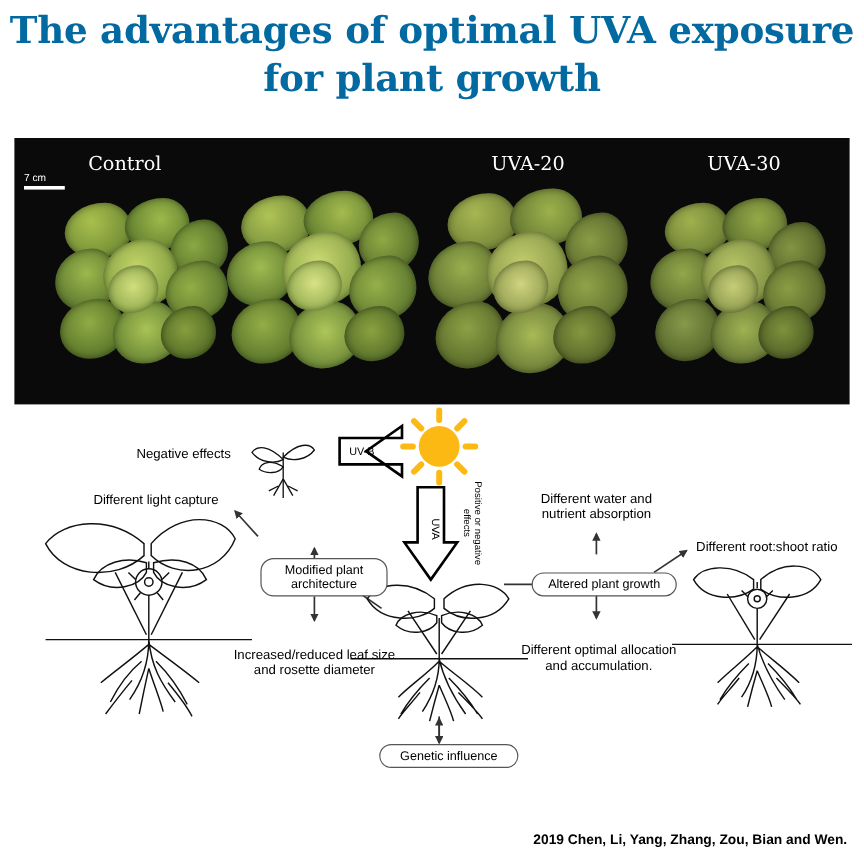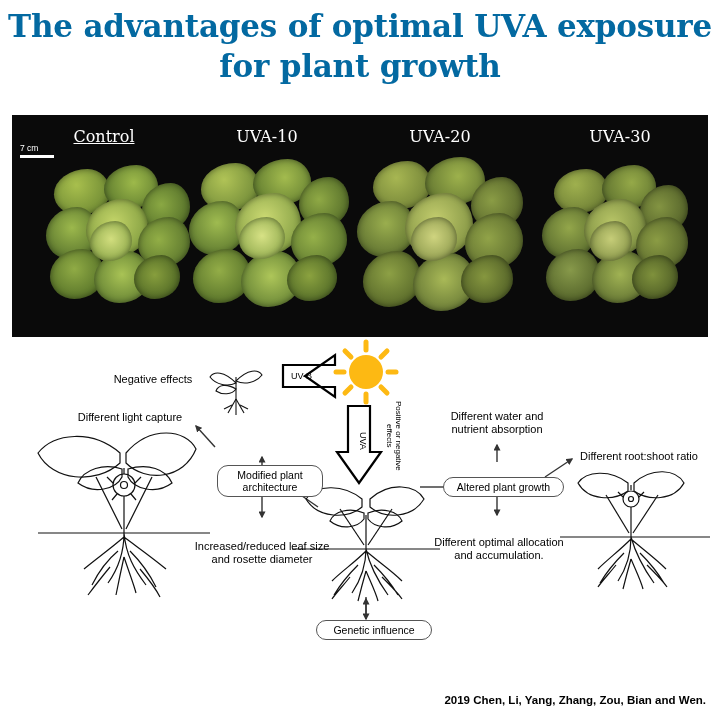--- a/index.html
+++ b/index.html
@@ -139,22 +139,21 @@
 
 <div class="title">The advantages of optimal UVA exposure for plant growth</div>
 
 <div class="photo-panel">
 
   <div class="scale-bar">
     <div class="txt">7 cm</div>
     <div class="bar"></div>
   </div>
 
-  <div class="photo-label" style="left:12px;text-decoration:underline;">Control</div>
-  <div class="photo-label" style="left:175px;">UVA-10</div>
+  <div class="photo-label" style="left:12px;">Control</div>
   <div class="photo-label" style="left:348px;">UVA-20</div>
   <div class="photo-label" style="left:528px;">UVA-30</div>
 
   <div class="rosette" style="left:30px; top:48px; width:150px; height:150px;">
     <div class="leaf" style="left:12px;  top:6px;  width:56px; height:46px; background:radial-gradient(circle at 40% 35%, #a8bf4d, #5e7a2c);"></div>
     <div class="leaf" style="left:62px;  top:2px;  width:54px; height:44px; background:radial-gradient(circle at 55% 40%, #9db94a, #4e6b27);"></div>
     <div class="leaf" style="left:100px; top:20px; width:48px; height:48px; background:radial-gradient(circle at 40% 45%, #8aa843, #455f22);"></div>
     <div class="leaf" style="left:4px;   top:44px; width:52px; height:52px; background:radial-gradient(circle at 50% 40%, #9cb84c, #4a6526);"></div>
     <div class="leaf" style="left:44px;  top:36px; width:62px; height:58px; background:radial-gradient(circle at 45% 40%, #c3d468, #6b8a32);"></div>
     <div class="leaf" style="left:96px;  top:54px; width:52px; height:50px; background:radial-gradient(circle at 40% 45%, #92ae46, #4b6526);"></div>

